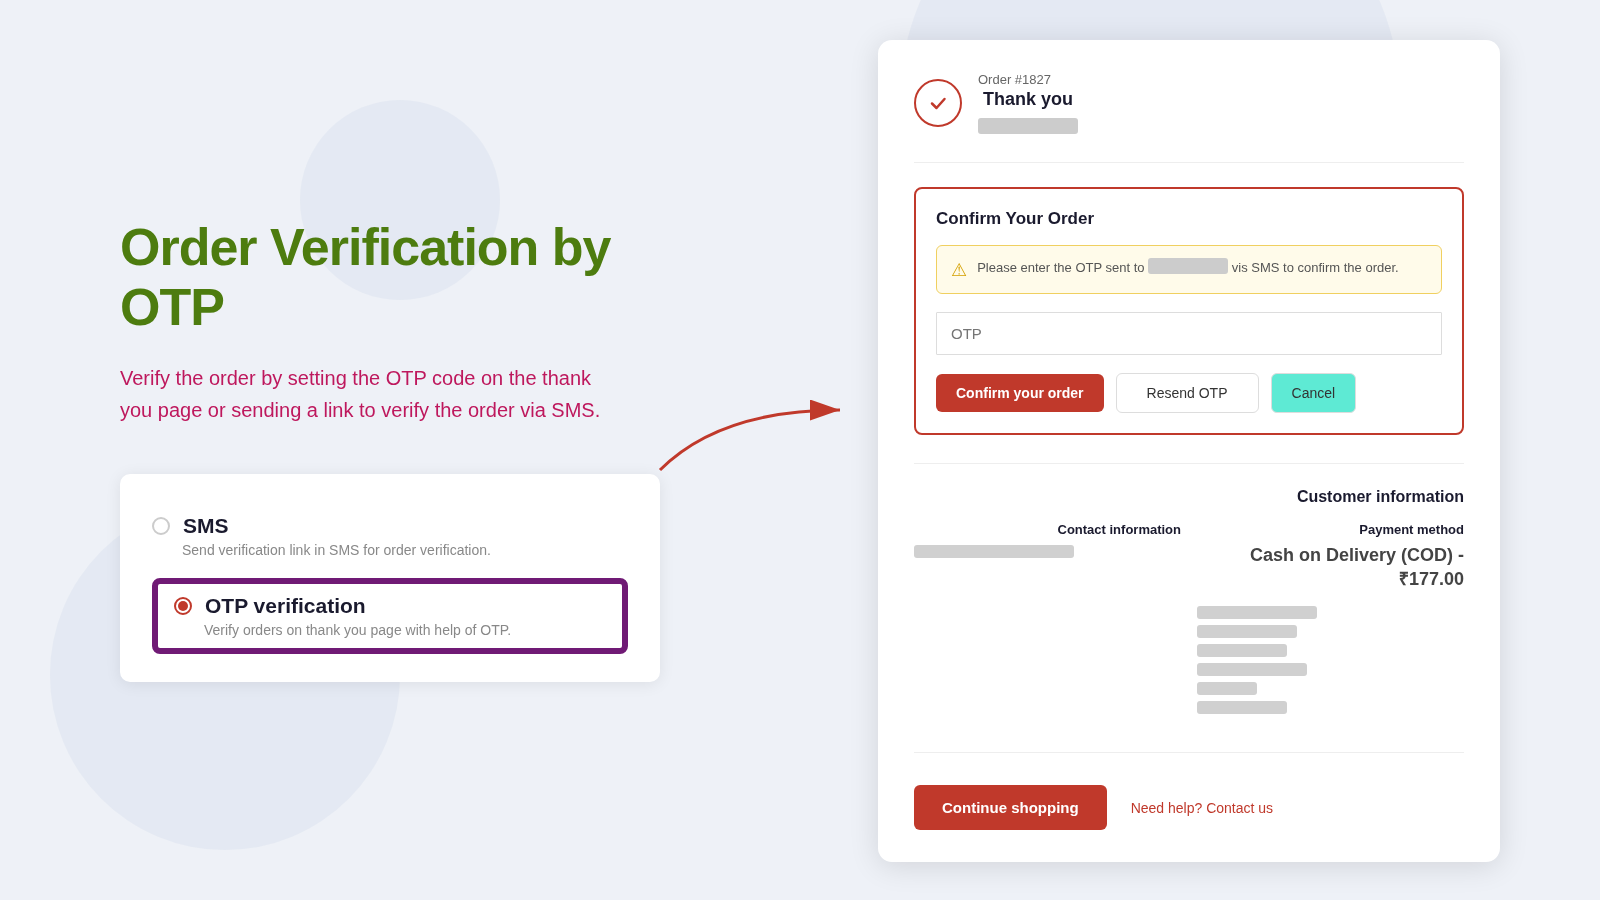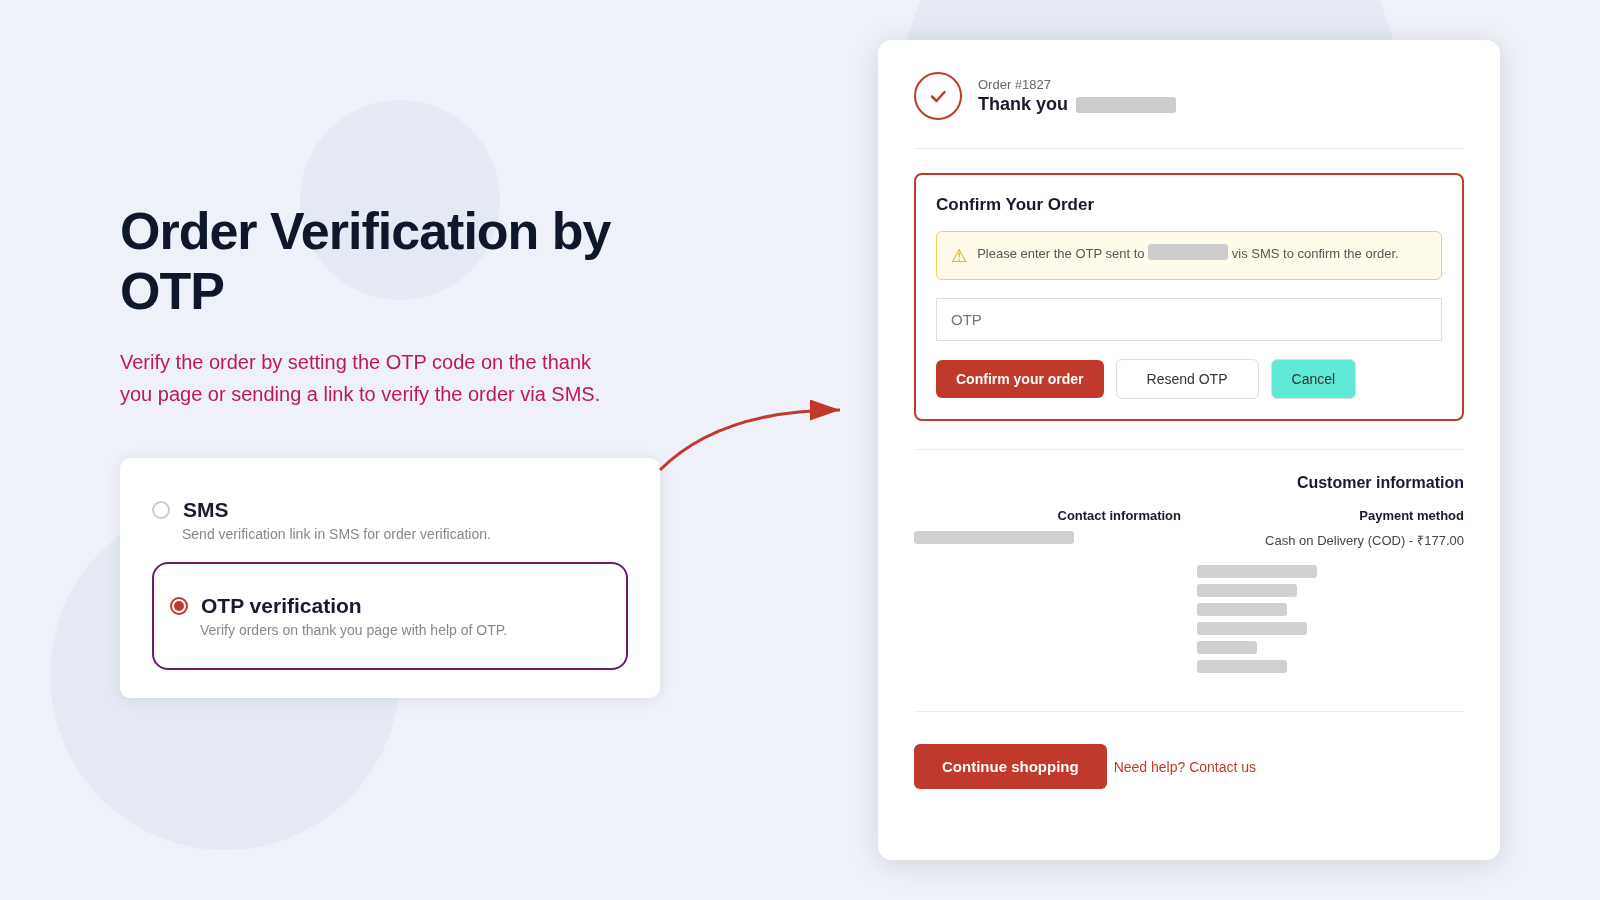--- a/index.html
+++ b/index.html
@@ -30,21 +30,21 @@
       height: 900px;
       display: flex;
       flex-direction: column;
       justify-content: center;
       padding: 40px;
     }
 
     .main-title {
       font-size: 52px;
       font-weight: 800;
-      color: #0f172a;
+      color: #4d7c0f;
       line-height: 1.15;
       margin-bottom: 24px;
       letter-spacing: -1px;
     }
 
     .main-subtitle {
       font-size: 20px;
       color: #be185d;
       line-height: 1.6;
       margin-bottom: 48px;
@@ -61,23 +61,23 @@
 
     .option-item {
       padding: 12px 0;
     }
 
     .option-item + .option-item {
       margin-top: 8px;
     }
 
     .option-selected {
-      border: 2px solid #701a75;
-      border-radius: 16px;
-      padding: 30px 16px;
+      border: 6px solid #701a75;
+      border-radius: 8px;
+      padding: 10px 16px;
       background: #fff;
     }
 
     .option-label {
       display: flex;
       align-items: center;
       gap: 13px;
       font-size: 21px;
       font-weight: 600;
       color: #1a1a2e;
@@ -160,20 +160,21 @@
       margin-bottom: 2px;
     }
 
     .order-header-text .thank-you {
       font-size: 18px;
       font-weight: 600;
       color: #1a1a2e;
       display: flex;
       align-items: center;
       gap: 8px;
+      flex-direction: column;
     }
 
     .blurred-text {
       display: inline-block;
       background: #ccc;
       border-radius: 3px;
       color: transparent;
       height: 16px;
     }
 
@@ -294,30 +295,31 @@
     }
 
     .info-blurred {
       height: 13px;
       background: #d0d0d0;
       border-radius: 3px;
       margin-bottom: 6px;
     }
 
     .info-text {
-      font-size: 13px;
+      font-size: 18px;
       color: #444;
       margin-bottom: 4px;
+      font-weight: bold;
     }
 
     
     .panel-footer {
       display: flex;
       align-items: center;
-      gap: 7px;
+      gap: 24px;
       padding-top: 8px;
     }
 
     .btn-continue {
       background: #c0392b;
       color: #fff;
       border: none;
       border-radius: 6px;
       padding: 14px 28px;
       font-size: 15px;

